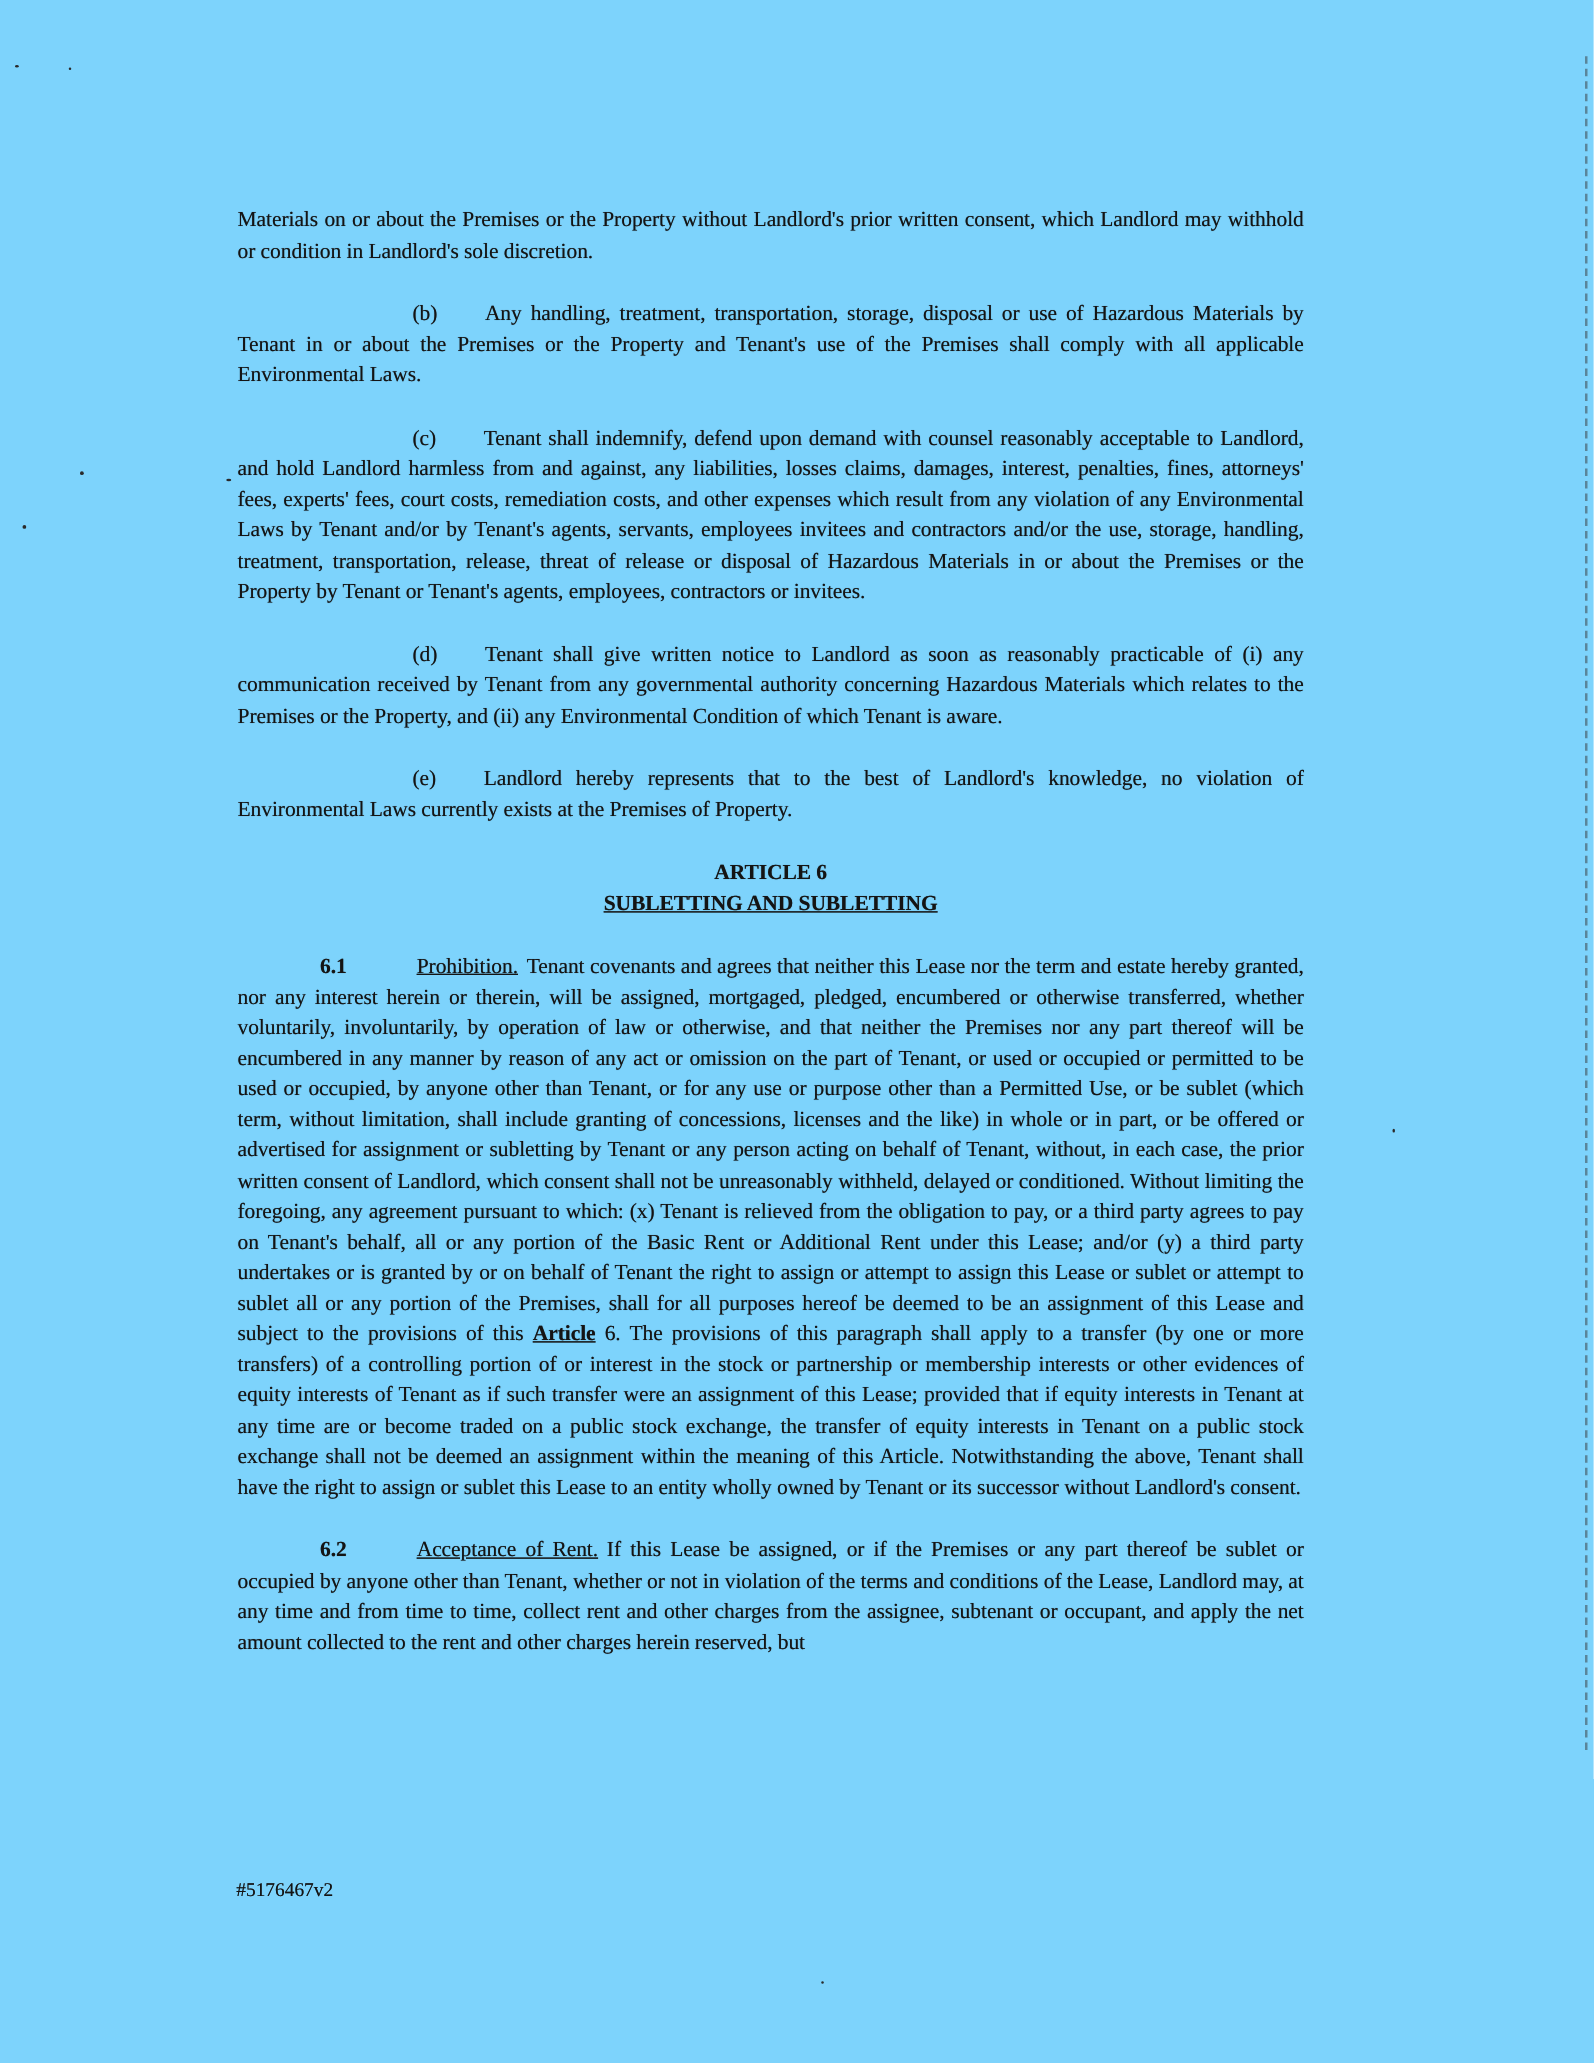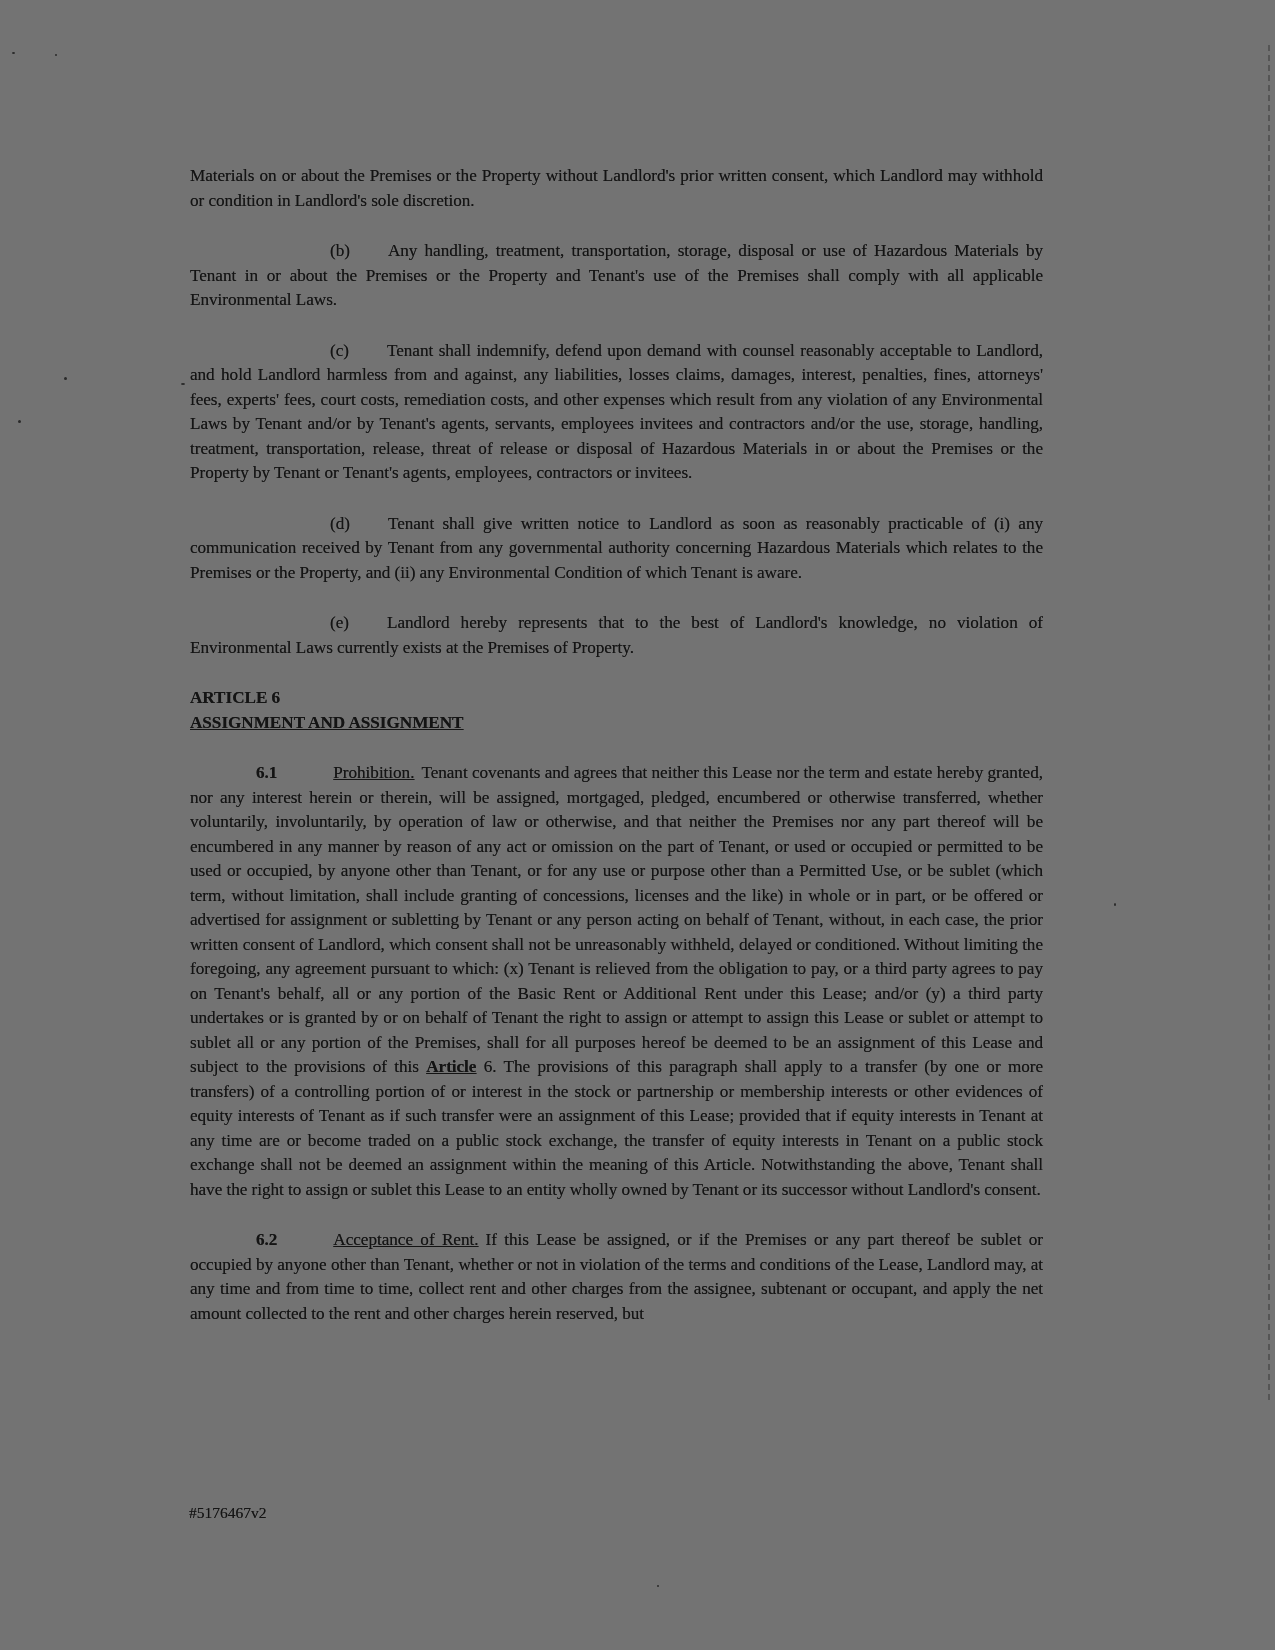--- a/index.html
+++ b/index.html
@@ -1,32 +1,32 @@
 <!DOCTYPE html>
 <html><head>
 <meta charset="utf-8">
 <style>
   html, body { margin:0; padding:0; background:#ffffff; }
   .page {
-    position:relative; width:1275px; height:1650px; background:#737373;
+    position:relative; width:1275px; height:1650px; background:#7dd3fc;
     overflow:hidden; font-family:"Liberation Serif", serif; color:#141414;
   }
   .content {
     position:absolute; left:190px; top:164px; width:853px;
     text-align:justify; font-size:17.2px; line-height:24.5px;
     letter-spacing:-0.05px;
     text-shadow:0 0 0.55px rgba(25,25,25,0.68);
   }
   .para { margin:0 0 26px 0; }
   .clause { text-indent:140px; }
   .plabel { margin-right:38px; }
   .sec { text-indent:66px; }
   .secnum { font-weight:bold; margin-right:56px; }
   .sectitle { font-weight:normal; text-decoration:underline; margin-right:7px; }
-  .heading { font-weight:bold; margin:0 0 26px 0; }
+  .heading { text-align:center; font-weight:bold; margin:0 0 26px 0; }
   .heading .h2 { text-decoration:underline; }
   .bold-inline { font-weight:bold;text-decoration:underline; }
   .footer {
     position:absolute; left:189px; top:1504px; font-size:15.5px;
     font-family:"Liberation Serif", serif; color:#141414;
     text-shadow:0 0 0.5px rgba(25,25,25,0.68);
   }
   .artifact-line {
     position:absolute; left:1268px; top:45px; height:1355px; width:0;
     border-left:2px dashed rgba(55,55,55,0.5);
@@ -52,21 +52,21 @@
     <p class="para clause"><span class="plabel">(b)</span><span>Any handling, treatment, transportation, storage, disposal or use of Hazardous Materials by Tenant in or about the Premises or the Property and Tenant's use of the Premises shall comply with all applicable Environmental Laws.</span></p>
 
     <p class="para clause"><span class="plabel">(c)</span><span>Tenant shall indemnify, defend upon demand with counsel reasonably acceptable to Landlord, and hold Landlord harmless from and against, any liabilities, losses claims, damages, interest, penalties, fines, attorneys' fees, experts' fees, court costs, remediation costs, and other expenses which result from any violation of any Environmental Laws by Tenant and/or by Tenant's agents, servants, employees invitees and contractors and/or the use, storage, handling, treatment, transportation, release, threat of release or disposal of Hazardous Materials in or about the Premises or the Property by Tenant or Tenant's agents, employees, contractors or invitees.</span></p>
 
     <p class="para clause"><span class="plabel">(d)</span><span>Tenant shall give written notice to Landlord as soon as reasonably practicable of (i) any communication received by Tenant from any governmental authority concerning Hazardous Materials which relates to the Premises or the Property, and (ii) any Environmental Condition of which Tenant is aware.</span></p>
 
     <p class="para clause"><span class="plabel">(e)</span><span>Landlord hereby represents that to the best of Landlord's knowledge, no violation of Environmental Laws currently exists at the Premises of Property.</span></p>
 
     <div class="heading">
       <div class="h1">ARTICLE 6</div>
-      <div class="h2">ASSIGNMENT AND ASSIGNMENT</div>
+      <div class="h2">SUBLETTING AND SUBLETTING</div>
     </div>
 
     <p class="para sec"><span class="secnum">6.1</span><span class="sectitle">Prohibition.</span><span>Tenant covenants and agrees that neither this Lease nor the term and estate hereby granted, nor any interest herein or therein, will be assigned, mortgaged, pledged, encumbered or otherwise transferred, whether voluntarily, involuntarily, by operation of law or otherwise, and that neither the Premises nor any part thereof will be encumbered in any manner by reason of any act or omission on the part of Tenant, or used or occupied or permitted to be used or occupied, by anyone other than Tenant, or for any use or purpose other than a Permitted Use, or be sublet (which term, without limitation, shall include granting of concessions, licenses and the like) in whole or in part, or be offered or advertised for assignment or subletting by Tenant or any person acting on behalf of Tenant, without, in each case, the prior written consent of Landlord, which consent shall not be unreasonably withheld, delayed or conditioned. Without limiting the foregoing, any agreement pursuant to which: (x) Tenant is relieved from the obligation to pay, or a third party agrees to pay on Tenant's behalf, all or any portion of the Basic Rent or Additional Rent under this Lease; and/or (y) a third party undertakes or is granted by or on behalf of Tenant the right to assign or attempt to assign this Lease or sublet or attempt to sublet all or any portion of the Premises, shall for all purposes hereof be deemed to be an assignment of this Lease and subject to the provisions of this </span><span class="bold-inline">Article</span><span> 6. The provisions of this paragraph shall apply to a transfer (by one or more transfers) of a controlling portion of or interest in the stock or partnership or membership interests or other evidences of equity interests of Tenant as if such transfer were an assignment of this Lease; provided that if equity interests in Tenant at any time are or become traded on a public stock exchange, the transfer of equity interests in Tenant on a public stock exchange shall not be deemed an assignment within the meaning of this Article.  Notwithstanding the above, Tenant shall have the right to assign or sublet this Lease to an entity wholly owned by Tenant or its successor without Landlord's consent.</span></p>
 
     <p class="para sec"><span class="secnum">6.2</span><span class="sectitle">Acceptance of Rent.</span><span>If this Lease be assigned, or if the Premises or any part thereof be sublet or occupied by anyone other than Tenant, whether or not in violation of the terms and conditions of the Lease, Landlord may, at any time and from time to time, collect rent and other charges from the assignee, subtenant or occupant, and apply the net amount collected to the rent and other charges herein reserved, but</span></p>
 
   </div>
 
   <div class="footer">#5176467v2</div>
 

